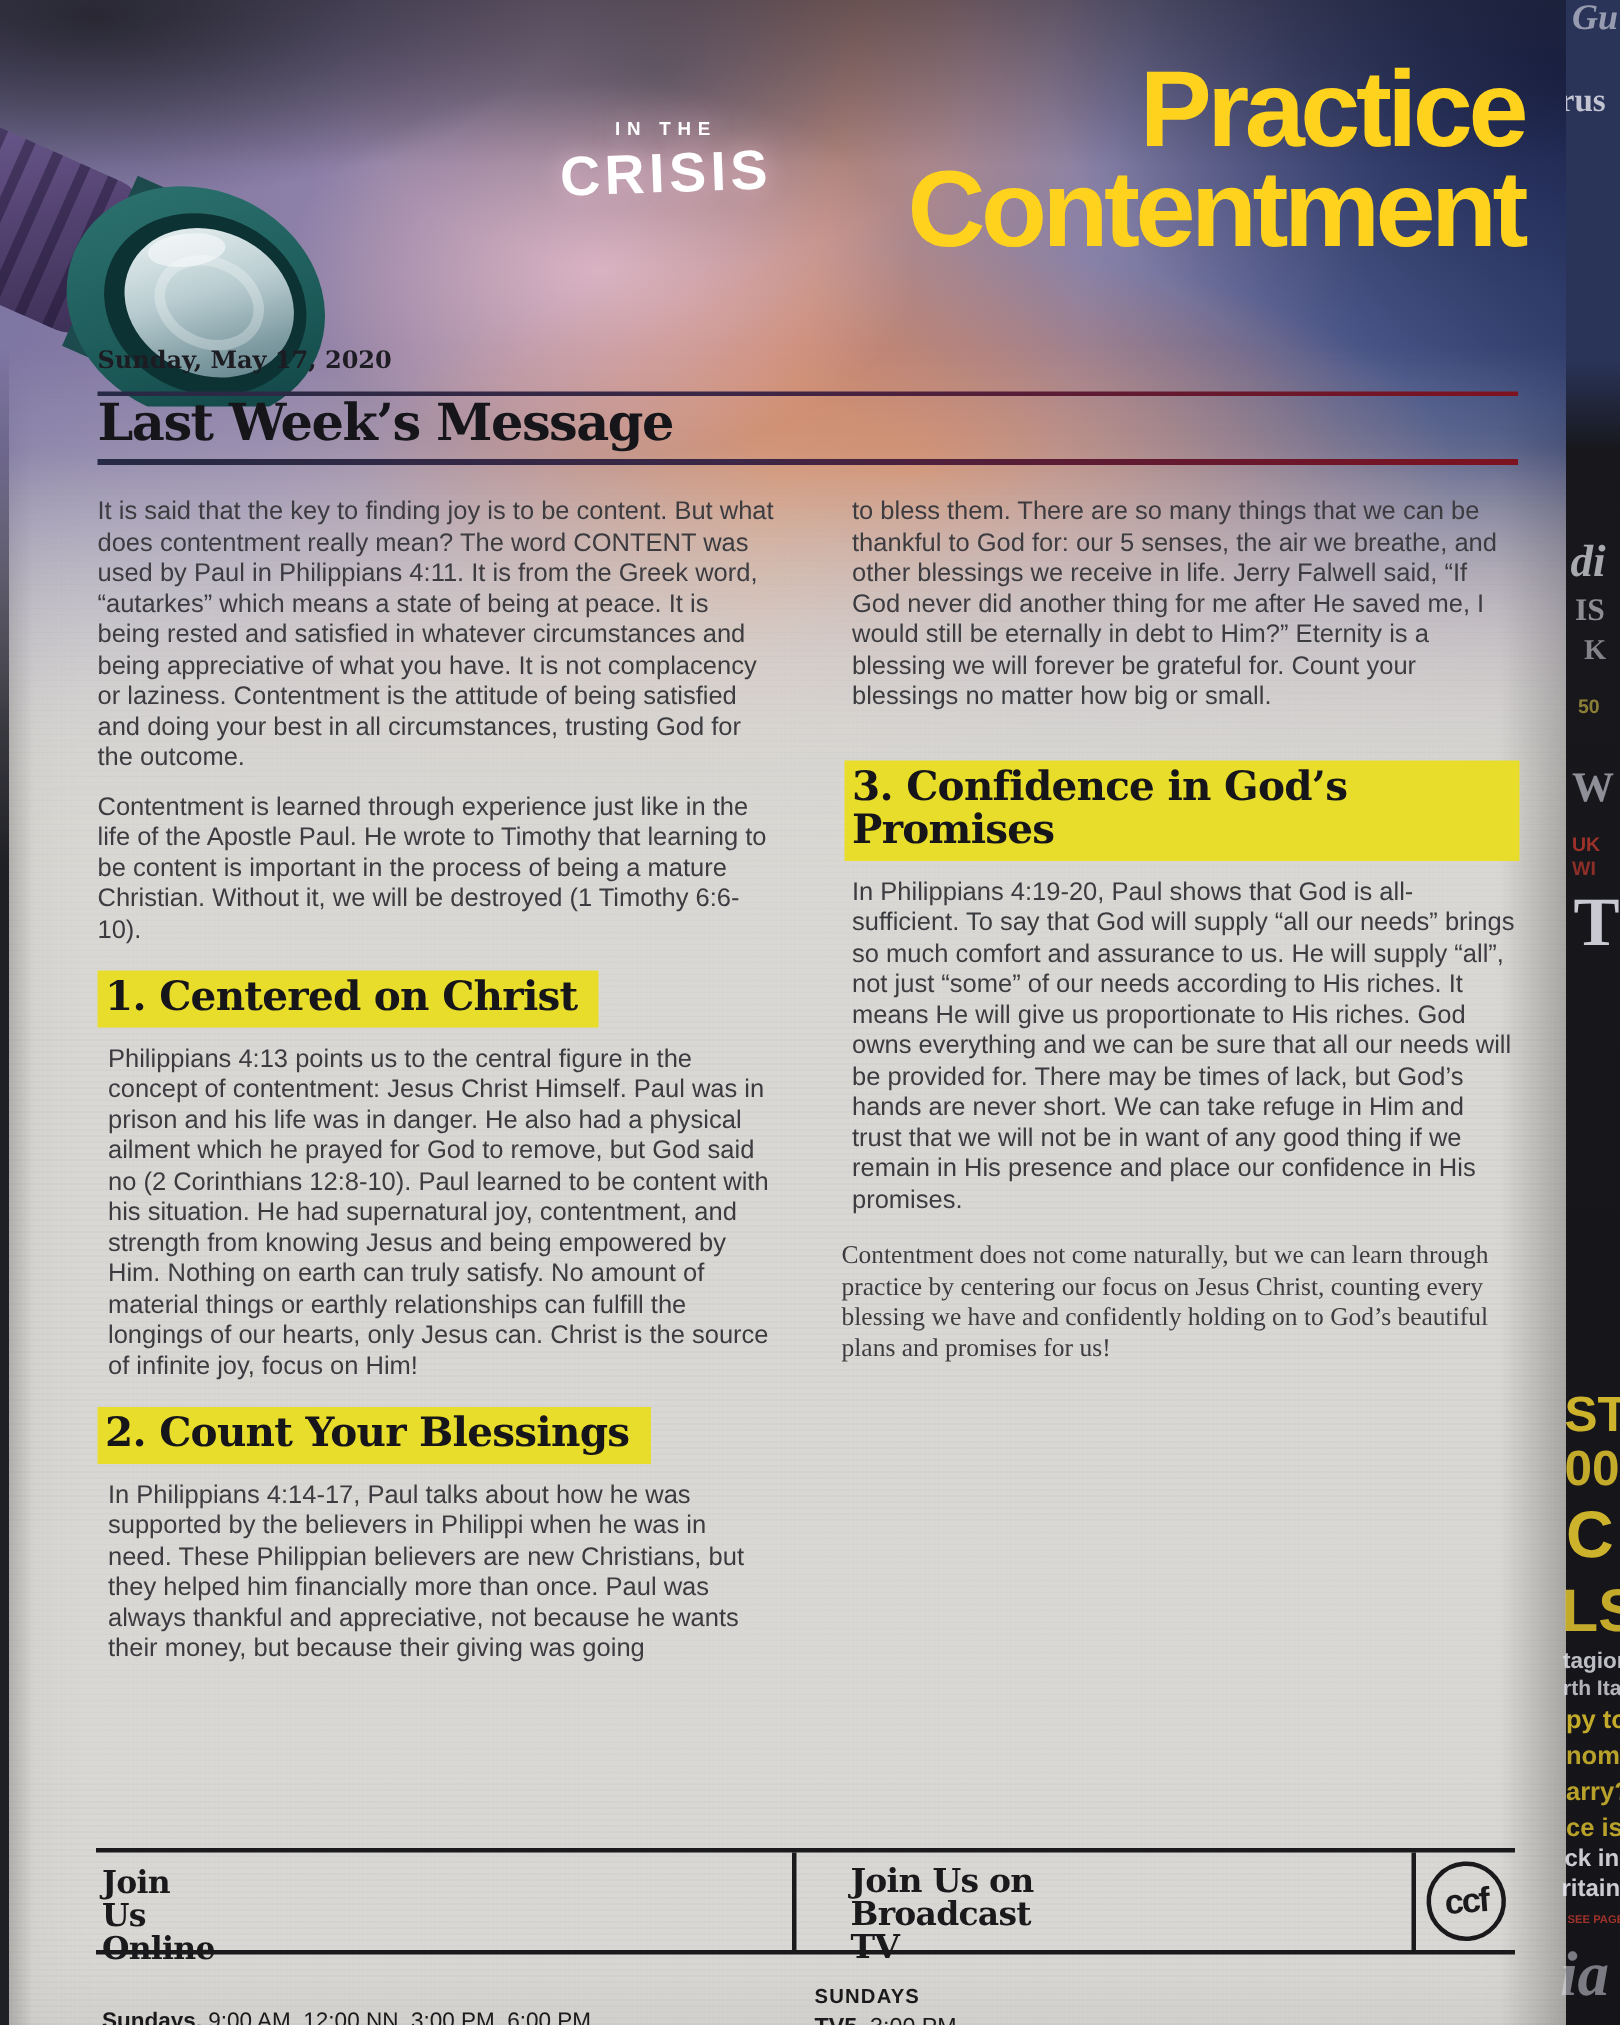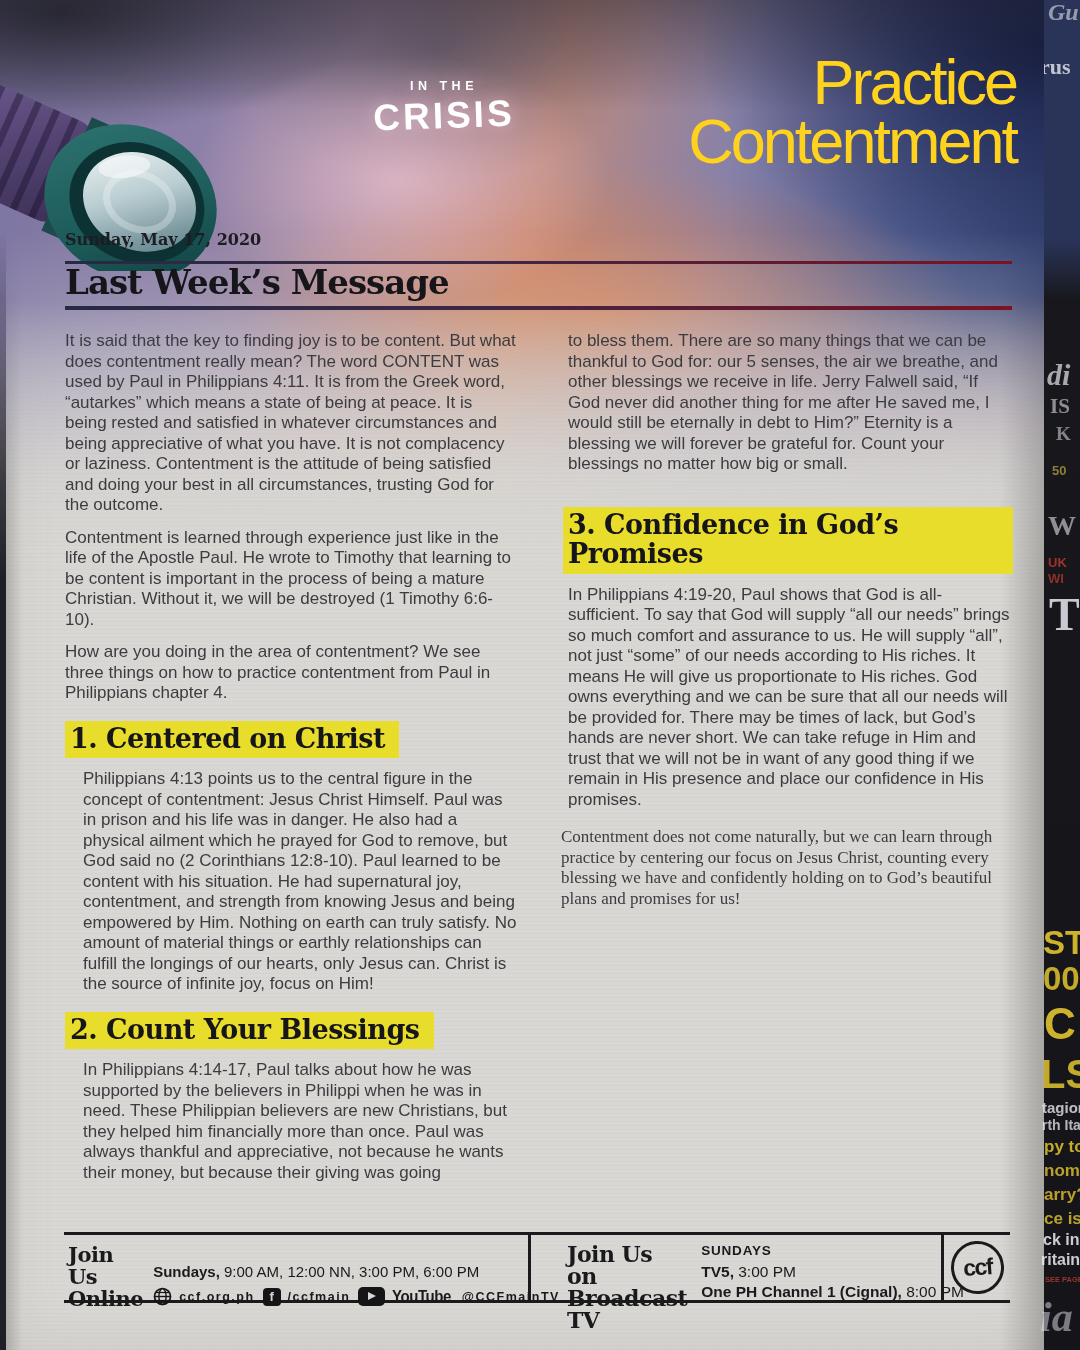--- a/index.html
+++ b/index.html
@@ -39,49 +39,49 @@
     mask-image:linear-gradient(to bottom,#000 0,#000 232px,rgba(0,0,0,.8) 305px,rgba(0,0,0,.42) 405px,rgba(0,0,0,.16) 485px,transparent 580px);}
   
   .glow{position:absolute;left:190px;top:55px;width:420px;height:250px;z-index:4;pointer-events:none;
         background:radial-gradient(closest-side,rgba(255,212,228,.55),rgba(255,212,228,0));}
   .flashlight{position:absolute;left:-16px;top:46px;z-index:4;}
   .logo{position:absolute;left:318px;top:86px;width:252px;z-index:5;text-align:center;color:#fff;
         text-shadow:0 0 16px rgba(255,205,225,.55);}
   .logo-joy{font-size:63px;font-weight:800;letter-spacing:1px;line-height:.85;}
   .logo-inthe{font-size:12.5px;font-weight:700;letter-spacing:4.5px;margin-top:-7px;}
   .logo-crisis{font-size:37px;font-weight:800;letter-spacing:3px;margin-top:2px;transform:rotate(-2deg);}
-  .title{position:absolute;right:64px;top:53px;z-index:5;text-align:right;
-         color:var(--accent,#ffd21e);font-weight:400;font-size:63px;line-height:.93;letter-spacing:-3px;}
+  .title{position:absolute;right:64px;top:40px;z-index:5;text-align:right;
+         color:var(--accent,#ffd21e);font-weight:700;font-size:72px;line-height:.93;letter-spacing:-3px;}
   
   .date{position:absolute;left:65px;top:230px;z-index:5;font-family:"DejaVu Serif",serif;
         font-weight:700;font-size:16px;color:#1c1c22;}
   .rule{position:absolute;left:65px;width:947px;height:3px;z-index:5;
         background:linear-gradient(90deg,#262a44 0%,#3c2746 45%,#5e1b33 70%,#7e1220 100%);}
   .rule1{top:261px;}
   .rule2{top:306px;height:3.5px;}
   .section-title{position:absolute;left:65px;top:262px;margin:0;z-index:5;
         font-family:"DejaVu Serif",serif;font-weight:700;font-size:34px;letter-spacing:-1px;color:#15151a;}
   
   .col{position:absolute;top:331px;z-index:5;color:var(--ink,#3c3c40);
        font-size:17px;line-height:20.5px;letter-spacing:0;}
   .col1{left:65px;width:452px;}
   .col2{left:561px;width:452px;}
   .col p{margin:0 0 12px;}
-  .col1 p.ind{margin-left:18px;}
+  .col1 p.ind{margin-left:7px;}
   .col2 p.ind{margin-left:7px;}
   .hl{display:table;margin:17px 0 11px;padding:3px 14px 5px 5px;
       background:var(--highlight,#e9dd2b);font-family:"DejaVu Serif",serif;
       font-weight:700;font-size:27px;line-height:1.1;letter-spacing:-.5px;color:#15151a;}
   .col2 .hl{margin-left:2px;margin-top:32px;}
   .closing{margin-top:17px !important;font-family:Liberation Serif, serif;}
   
   .footer{position:absolute;left:64px;top:1232px;width:946px;height:71px;z-index:5;
           box-sizing:border-box;border-top:3.5px solid #1a1a1c;border-bottom:3.5px solid #1a1a1c;
           display:flex;color:#1a1a1c;}
-  .fcell{box-sizing:border-box;height:100%;}
+  .fcell{box-sizing:border-box;height:100%;flex-direction:column;}
   .fcell1{width:467px;border-right:3.5px solid #1a1a1c;display:flex;gap:10px;padding:9px 0 0 4px;}
   .fcell2{width:413px;border-right:3.5px solid #1a1a1c;display:flex;gap:14px;padding:8px 0 0 12px;}
   .fcell3{flex:1;display:flex;align-items:center;justify-content:center;}
   .ftitle{font-family:"DejaVu Serif",serif;font-weight:700;font-size:21px;line-height:22px;letter-spacing:-.5px;}
   .fcell1 .ftitle{width:80px;}
   .fcell2 .ftitle{width:132px;font-size:22px;margin-left:24px;}
   .sched{font-size:15px;margin-top:19px;white-space:nowrap;}
   .sched b{font-weight:700;}
   .social{display:flex;align-items:center;gap:8px;margin-top:7px;}
   .soc{display:flex;align-items:center;gap:7px;}
@@ -201,21 +201,20 @@
   </div>
 
   <div class="date">Sunday, May 17, 2020</div>
   <div class="rule rule1"></div>
   <h1 class="section-title">Last Week’s Message</h1>
   <div class="rule rule2"></div>
 
   <div class="col col1">
     <p>It is said that the key to finding joy is to be content. But what does contentment really mean? The word CONTENT was used by Paul in Philippians 4:11. It is from the Greek word, “autarkes” which means a state of being at peace. It is being rested and satisfied in whatever circumstances and being appreciative of what you have. It is not complacency or laziness. Contentment is the attitude of being satisfied and doing your best in all circumstances, trusting God for the outcome.</p>
     <p>Contentment is learned through experience just like in the life of the Apostle Paul. He wrote to Timothy that learning to be content is important in the process of being a mature Christian. Without it, we will be destroyed (1 Timothy 6:6-10).</p>
-    <p>How are you doing in the area of contentment? We see three things on how to practice contentment from Paul in Philippians chapter 4.</p>
     <h2 class="hl">1. Centered on Christ</h2>
     <p class="ind">Philippians 4:13 points us to the central figure in the concept of contentment: Jesus Christ Himself. Paul was in prison and his life was in danger. He also had a physical ailment which he prayed for God to remove, but God said no (2 Corinthians 12:8-10). Paul learned to be content with his situation. He had supernatural joy, contentment, and strength from knowing Jesus and being empowered by Him. Nothing on earth can truly satisfy. No amount of material things or earthly relationships can fulfill the longings of our hearts, only Jesus can. Christ is the source of infinite joy, focus on Him!</p>
     <h2 class="hl">2. Count Your Blessings</h2>
     <p class="ind">In Philippians 4:14-17, Paul talks about how he was supported by the believers in Philippi when he was in need. These Philippian believers are new Christians, but they helped him financially more than once. Paul was always thankful and appreciative, not because he wants their money, but because their giving was going</p>
   </div>
 
   <div class="col col2">
     <p class="ind">to bless them. There are so many things that we can be thankful to God for: our 5 senses, the air we breathe, and other blessings we receive in life. Jerry Falwell said, “If God never did another thing for me after He saved me, I would still be eternally in debt to Him?” Eternity is a blessing we will forever be grateful for. Count your blessings no matter how big or small.</p>
     <h2 class="hl">3. Confidence in God’s Promises</h2>
     <p class="ind">In Philippians 4:19-20, Paul shows that God is all-sufficient. To say that God will supply “all our needs” brings so much comfort and assurance to us. He will supply “all”, not just “some” of our needs according to His riches. It means He will give us proportionate to His riches. God owns everything and we can be sure that all our needs will be provided for. There may be times of lack, but God’s hands are never short. We can take refuge in Him and trust that we will not be in want of any good thing if we remain in His presence and place our confidence in His promises.</p>

